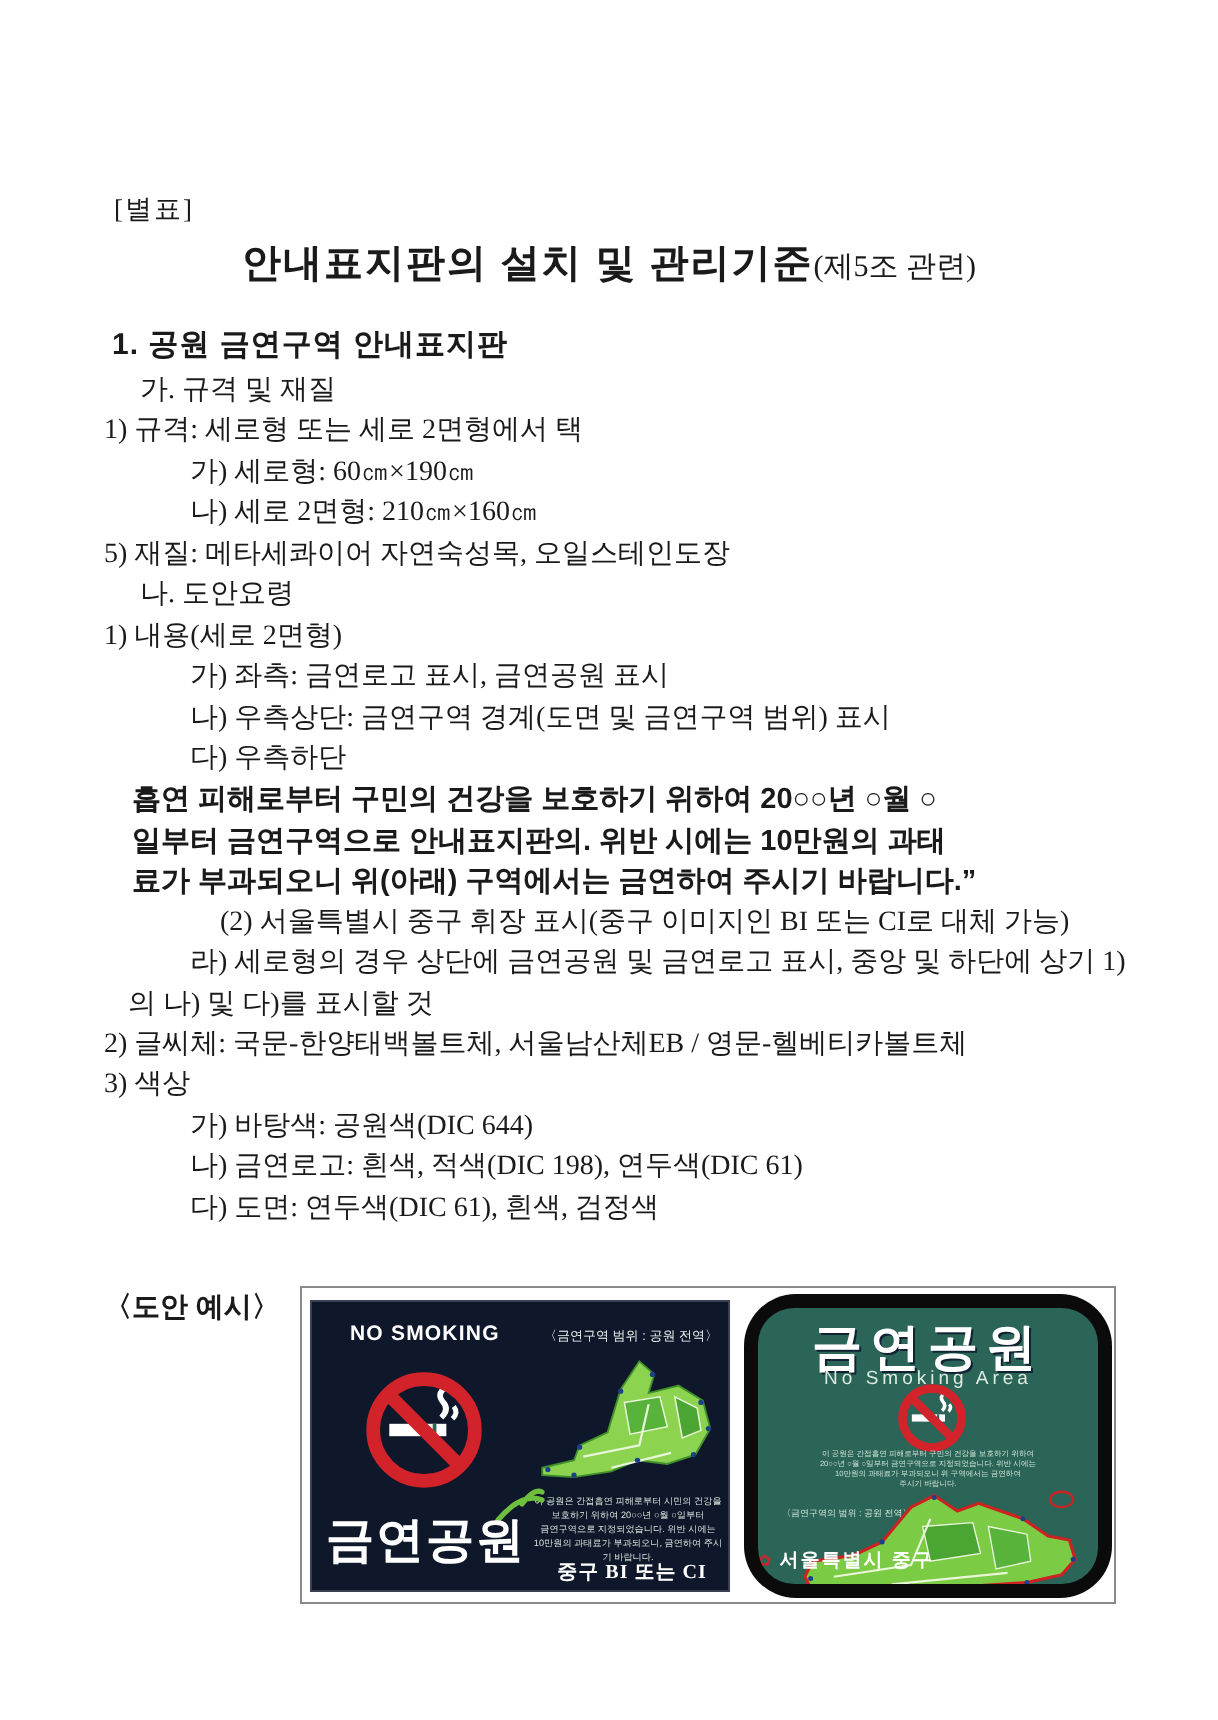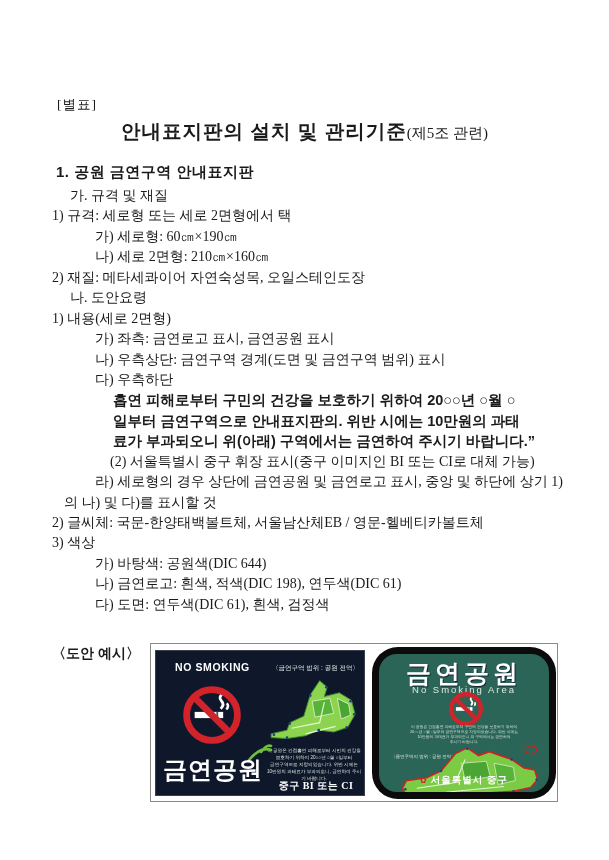--- a/index.html
+++ b/index.html
@@ -10,21 +10,21 @@
   .title-main{font-family:"Liberation Sans","DejaVu Sans",sans-serif;font-weight:bold;
               font-size:19.5px;letter-spacing:1px;text-align:right;}
   .title-suffix{font-size:15px;}
   .heading1{position:absolute;left:56px;top:163px;
             font-family:"Liberation Sans","DejaVu Sans",sans-serif;font-weight:bold;font-size:15px;
             letter-spacing:.5px;}
   .body{position:absolute;left:0;top:186px;width:609px;}
   .ln{height:20.45px;line-height:20.45px;font-size:14px;white-space:nowrap;}
   .ln .b{font-family:"Liberation Sans","DejaVu Sans",sans-serif;font-weight:bold;font-size:14.5px;}
   .ia{padding-left:70px;} .ib{padding-left:52px;} .ic{padding-left:95px;}
-  .id{padding-left:110px;} .ie{padding-left:113px;} .if2{padding-left:64px;}
+  .id{padding-left:110px;} .ie{padding-left:66px;} .if2{padding-left:64px;}
   .example-label{position:absolute;left:52px;top:645px;
                  font-family:"Liberation Sans","DejaVu Sans",sans-serif;font-weight:bold;font-size:14px;}
   .example-box{position:absolute;left:150px;top:643px;width:408px;height:159px;
                border:1px solid #8a8a8a;background:#ffffff;box-sizing:border-box;}
 
   
   .sign-left{position:absolute;left:4px;top:6px;width:210px;height:146px;background:#0f172a;
              box-shadow:inset 0 0 0 1px rgba(255,255,255,.18);}
   .ls-nosmoking{position:absolute;left:20px;top:11px;color:#ffffff;
                 font-family:"Liberation Sans","DejaVu Sans",sans-serif;font-weight:bold;
@@ -51,21 +51,21 @@
             font-family:"Liberation Sans","DejaVu Sans",sans-serif;font-weight:bold;
             font-size:25px;letter-spacing:4px;text-shadow:1px 1px 0 #123;}
   .rs-subtitle{position:absolute;left:0;top:30px;width:100%;text-align:center;color:#dcebe2;
                font-family:Liberation Sans, sans-serif;font-size:9.5px;letter-spacing:2px;}
   .rs-logo{position:absolute;left:69px;top:37px;}
   .rs-notice{position:absolute;left:8px;top:71px;right:8px;text-align:center;color:#cfe0d6;
              font-size:3.8px;line-height:4.9px;font-family:"Liberation Sans","DejaVu Sans",sans-serif;}
   .rs-zone{position:absolute;left:12px;top:100px;color:#d5e6db;font-size:4.5px;
            font-family:"Liberation Sans","DejaVu Sans",sans-serif;}
   .rs-map{position:absolute;left:16px;top:88px;}
-  .rs-footer{position:absolute;left:0;bottom:5px;width:100%;text-align:center;color:#ffffff;
+  .rs-footer{position:absolute;left:0;bottom:5px;width:100%;text-align:left;color:#ffffff;
              font-family:"Liberation Sans","DejaVu Sans",sans-serif;font-weight:bold;
              font-size:9.5px;letter-spacing:1px;z-index:3;}
   .rs-emblem{color:#d2232a;font-size:8px;margin-right:3px;}
 </style>
 </head>
 <body>
 
 <div class="page">
 
   <div class="tag">[별표]</div>
@@ -74,21 +74,21 @@
     <span class="title-main">안내표지판의 설치 및 관리기준</span><span class="title-suffix">(제5조 관련)</span>
   </div>
 
   <div class="heading1">1. 공원 금연구역 안내표지판</div>
 
   <div class="body">
     <div class="ln ia"><span>가. 규격 및 재질</span></div>
     <div class="ln ib"><span>1) 규격: 세로형 또는 세로 2면형에서 택</span></div>
     <div class="ln ic"><span>가) 세로형: 60㎝×190㎝</span></div>
     <div class="ln ic"><span>나) 세로 2면형: 210㎝×160㎝</span></div>
-    <div class="ln ib"><span>2) 재질: 메타세콰이어 자연숙성목, 오일스테인도장</span></div>
+    <div class="ln ib"><span>5) 재질: 메타세콰이어 자연숙성목, 오일스테인도장</span></div>
     <div class="ln ia"><span>나. 도안요령</span></div>
     <div class="ln ib"><span>1) 내용(세로 2면형)</span></div>
     <div class="ln ic"><span>가) 좌측: 금연로고 표시, 금연공원 표시</span></div>
     <div class="ln ic"><span>나) 우측상단: 금연구역 경계(도면 및 금연구역 범위) 표시</span></div>
     <div class="ln ic"><span>다) 우측하단</span></div>
     <div class="ln ie"><span class="b">흡연 피해로부터 구민의 건강을 보호하기 위하여 20○○년 ○월 ○</span></div>
     <div class="ln ie"><span class="b">일부터 금연구역으로 안내표지판의. 위반 시에는 10만원의 과태</span></div>
     <div class="ln ie"><span class="b">료가 부과되오니 위(아래) 구역에서는 금연하여 주시기 바랍니다.”</span></div>
     <div class="ln id"><span>(2) 서울특별시 중구 휘장 표시(중구 이미지인 BI 또는 CI로 대체 가능)</span></div>
     <div class="ln ic"><span>라) 세로형의 경우 상단에 금연공원 및 금연로고 표시, 중앙 및 하단에 상기 1)</span></div>

